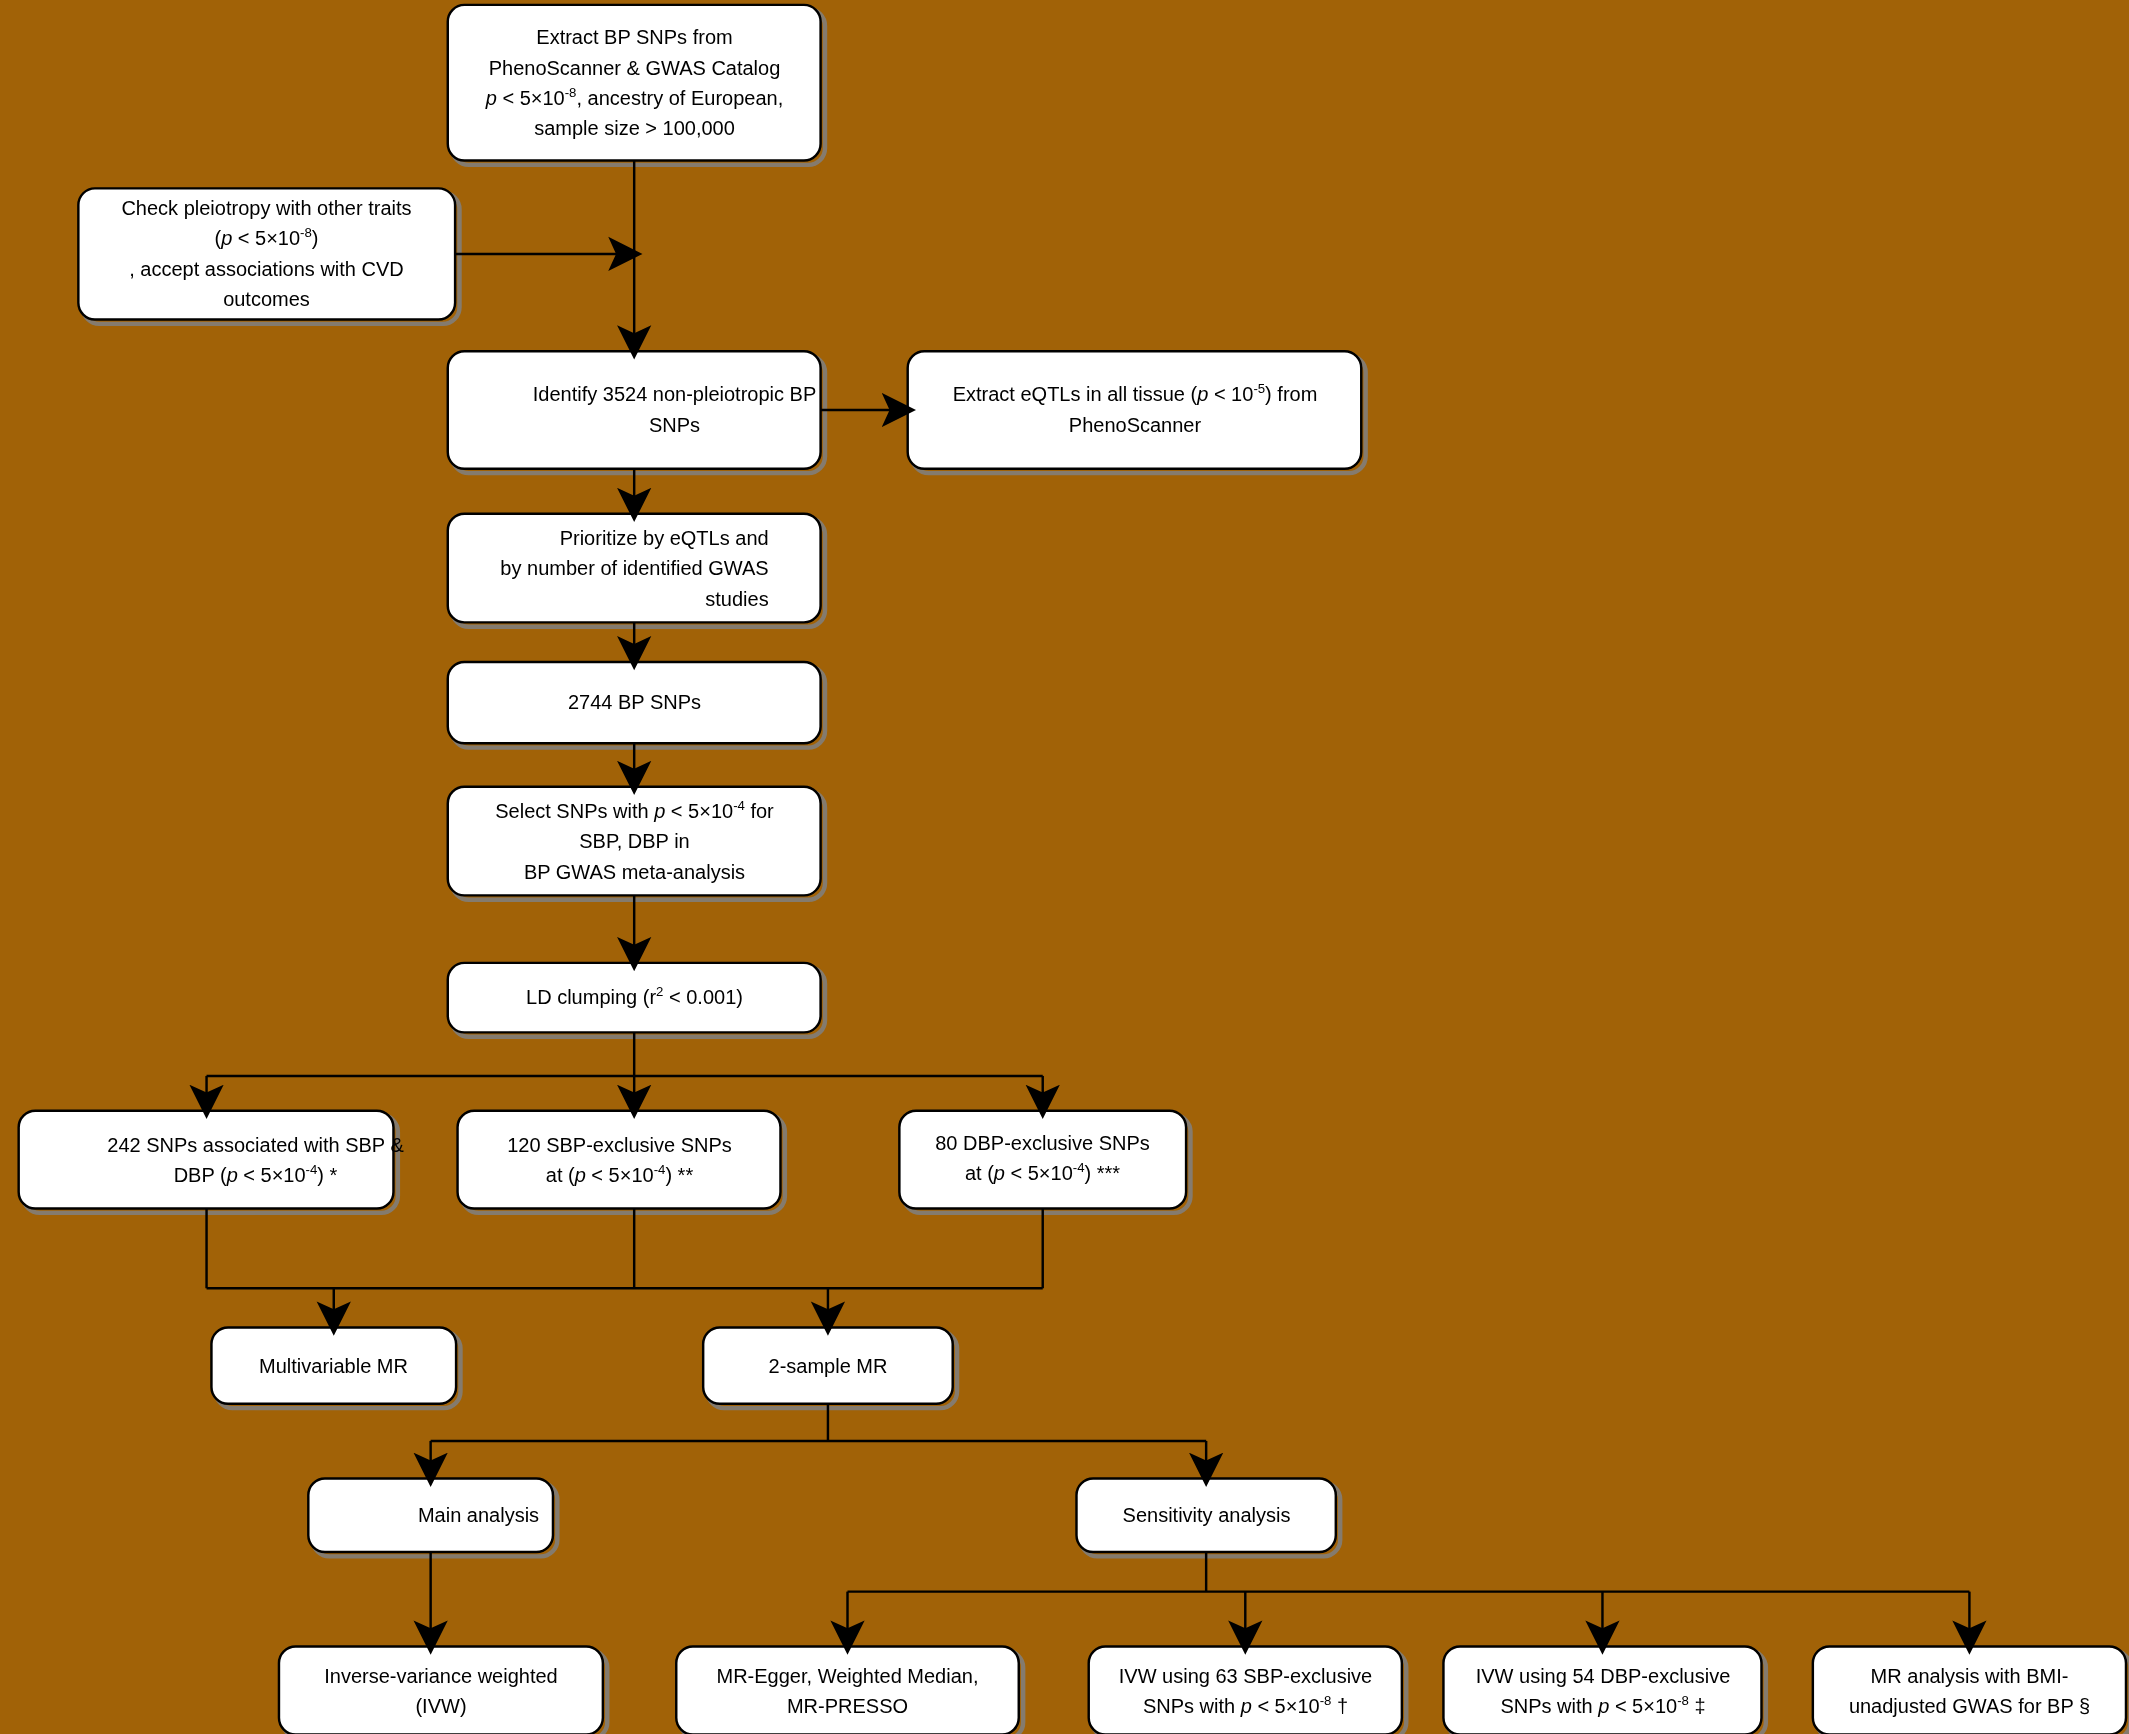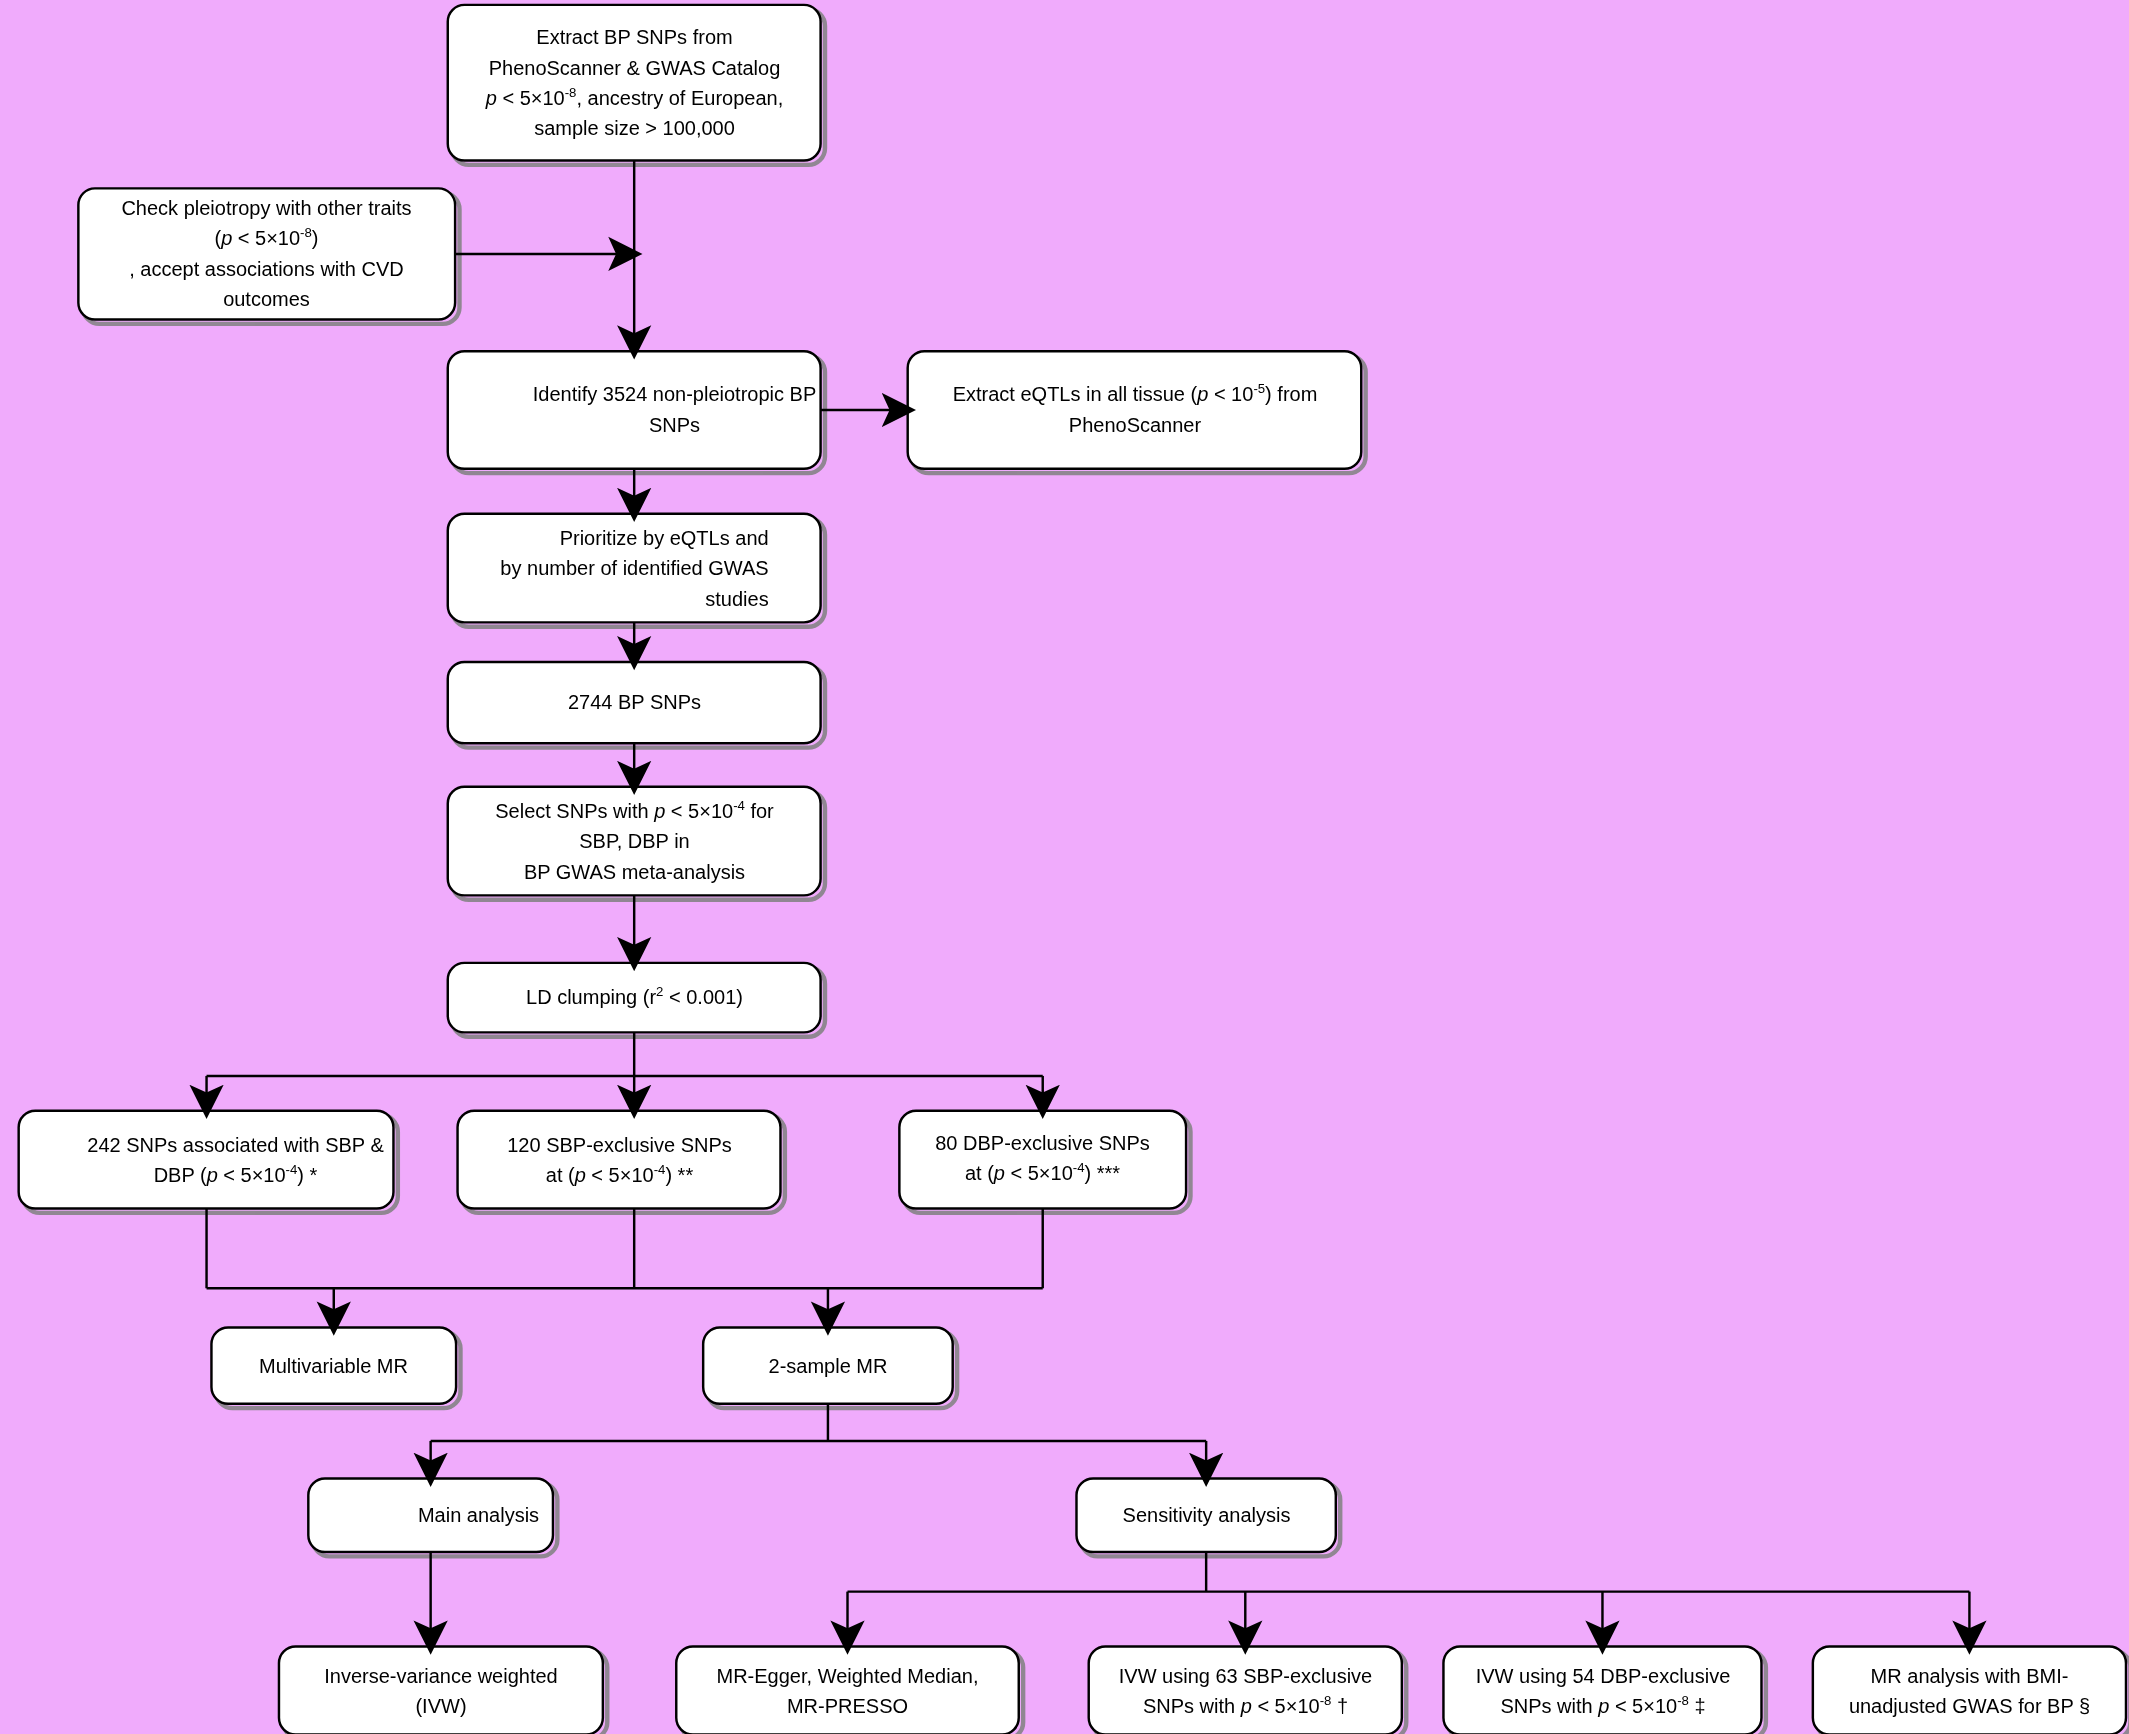--- a/index.html
+++ b/index.html
@@ -1,17 +1,17 @@
 <!DOCTYPE html>
 <html style="font-size:7.8px"><head>
 <meta charset="utf-8">
 <style>
   html,body{margin:0;padding:0;background:#ffffff;}
   body{font-family:"Liberation Sans",sans-serif;}
-  #stage{position:relative;width:2129px;height:1734px;background:#f0abfc;overflow:hidden;}
+  #stage{position:relative;width:2129px;height:1734px;background:#a16207;overflow:hidden;}
   svg{position:absolute;top:0;left:0;width:2129px;height:1734px;}
   .node-text{
     position:absolute;
     display:flex;
     align-items:center;
     justify-content:center;
     text-align:center;
     color:#000;
     font-family:"Liberation Sans",sans-serif;
     font-size:20px;
@@ -137,21 +137,21 @@
 
   <div id="labels">
       <div class="node-text" style="left: 448px; top: 4.9px; width: 373px; height: 156px;"><div><span class="ln">Extract BP SNPs from</span><span class="ln">PhenoScanner &amp; GWAS Catalog</span><span class="ln"><i>p</i> &lt; 5×10<sup>-8</sup>, ancestry of European,</span><span class="ln">sample size &gt; 100,000</span></div></div>
       <div class="node-text" style="left: 78px; top: 188px; width: 377px; height: 131px;"><div><span class="ln">Check pleiotropy with other traits</span><span class="ln">(<i>p</i> &lt; 5×10<sup>-8</sup>)</span><span class="ln">, accept associations with CVD</span><span class="ln">outcomes</span></div></div>
       <div class="node-text" style="left: 460px; top: 351px; width: 373px; height: 117px; padding-left: 28px;"><div><span class="ln">Identify 3524 non-pleiotropic BP</span><span class="ln">SNPs</span></div></div>
       <div class="node-text" style="left: 908px; top: 351px; width: 454px; height: 117px;"><div><span class="ln">Extract eQTLs in all tissue (<i>p</i> &lt; 10<sup>-5</sup>)  from</span><span class="ln">PhenoScanner</span></div></div>
       <div class="node-text" style="left: 448px; top: 514px; width: 373px; height: 109px; text-align: right;"><div><span class="ln">Prioritize by eQTLs and</span><span class="ln">by number of identified GWAS</span><span class="ln">studies</span></div></div>
       <div class="node-text" style="left: 448px; top: 662px; width: 373px; height: 81px;"><div><span class="ln">2744 BP SNPs</span></div></div>
       <div class="node-text" style="left: 448px; top: 787px; width: 373px; height: 109px;"><div><span class="ln">Select SNPs with <i>p</i> &lt; 5×10<sup>-4</sup> for</span><span class="ln">SBP, DBP in</span><span class="ln">BP GWAS meta-analysis</span></div></div>
       <div class="node-text" style="left: 448px; top: 963px; width: 373px; height: 69px;"><div><span class="ln">LD clumping (r<sup>2</sup> &lt; 0.001)</span></div></div>
-      <div class="node-text" style="left: 15px; top: 1111px; width: 375px; height: 98px; padding-left: 33px;"><div><span class="ln">242 SNPs associated with SBP &amp;</span><span class="ln">DBP (<i>p</i> &lt; 5×10<sup>-4</sup>) *</span></div></div>
+      <div class="node-text" style="left: 35px; top: 1111px; width: 375px; height: 98px; padding-left: 33px;"><div><span class="ln">242 SNPs associated with SBP &amp;</span><span class="ln">DBP (<i>p</i> &lt; 5×10<sup>-4</sup>) *</span></div></div>
       <div class="node-text" style="left: 458px; top: 1111px; width: 323px; height: 98px;"><div><span class="ln">120 SBP-exclusive SNPs</span><span class="ln">at (<i>p</i> &lt; 5×10<sup>-4</sup>) **</span></div></div>
       <div class="node-text" style="left: 899px; top: 1111px; width: 287px; height: 94px;"><div><span class="ln">80 DBP-exclusive SNPs</span><span class="ln">at (<i>p</i> &lt; 5×10<sup>-4</sup>) ***</span></div></div>
       <div class="node-text" style="left: 211px; top: 1328px; width: 245px; height: 76px;"><div><span class="ln">Multivariable MR</span></div></div>
       <div class="node-text" style="left: 703px; top: 1328px; width: 250px; height: 76px;"><div><span class="ln">2-sample MR</span></div></div>
       <div class="node-text" style="left: 308px; top: 1479px; width: 245px; height: 73px; padding-left: 48px;"><div><span class="ln">Main analysis</span></div></div>
       <div class="node-text" style="left: 1077px; top: 1479px; width: 259px; height: 73px;"><div><span class="ln">Sensitivity analysis</span></div></div>
       <div class="node-text" style="left: 279px; top: 1647px; width: 324px; height: 88px;"><div><span class="ln">Inverse-variance weighted</span><span class="ln">(IVW)</span></div></div>
       <div class="node-text" style="left: 676px; top: 1647px; width: 343px; height: 88px;"><div><span class="ln">MR-Egger, Weighted Median,</span><span class="ln">MR-PRESSO</span></div></div>
       <div class="node-text" style="left: 1089px; top: 1647px; width: 313px; height: 88px;"><div><span class="ln">IVW using 63 SBP-exclusive</span><span class="ln">SNPs with <i>p</i> &lt; 5×10<sup>-8</sup> †</span></div></div>
       <div class="node-text" style="left: 1444px; top: 1647px; width: 318px; height: 88px;"><div><span class="ln">IVW using 54 DBP-exclusive</span><span class="ln">SNPs with <i>p</i> &lt; 5×10<sup>-8</sup> ‡</span></div></div>

